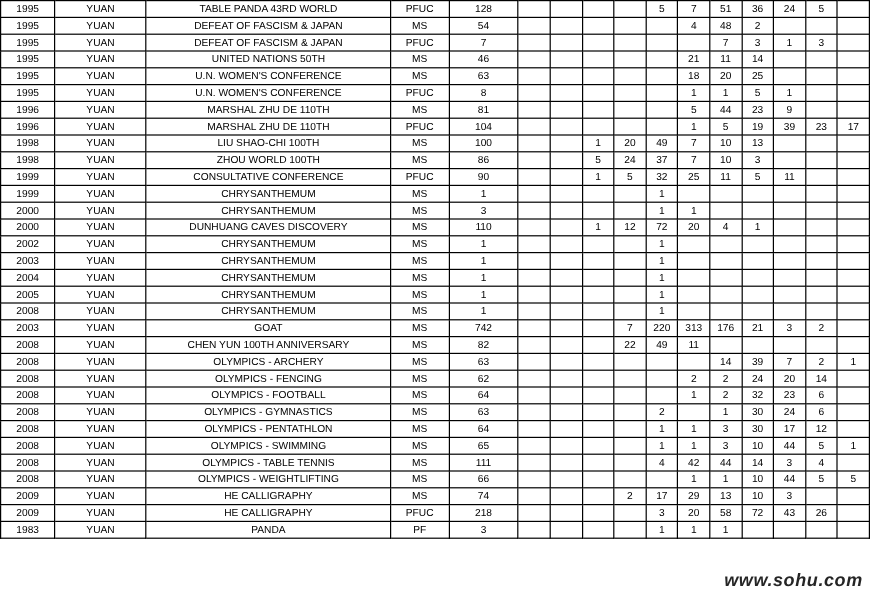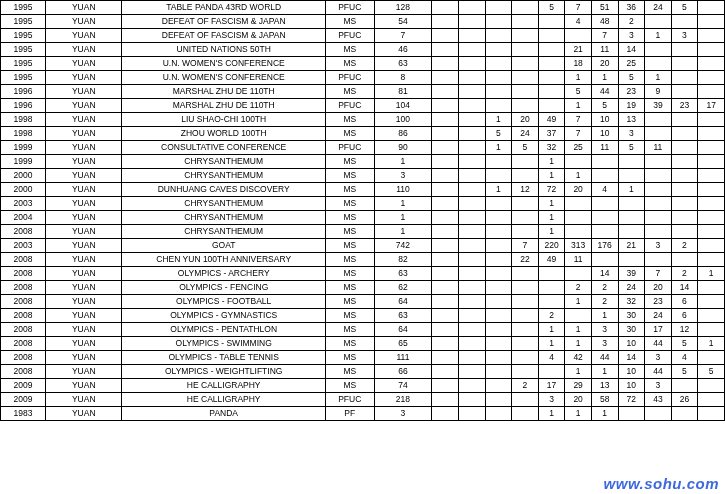--- a/index.html
+++ b/index.html
@@ -11,21 +11,21 @@
     position:relative;
   }
   #watermark{
     position:absolute;
     right:6px;
     bottom:2px;
     font-family:"Liberation Sans", sans-serif;
     font-size:15px;
     font-weight:bold;
     font-style:italic;
-    color:#1d4ed8;
+    color:#000000;
     opacity:.85;
     letter-spacing:.5px;
     z-index:5;
     pointer-events:none;
   }
   table{
     border-collapse:collapse;
     table-layout:fixed;
     width:725px;
   }
@@ -317,39 +317,75 @@
         <td class="c">12</td>
         <td class="c">72</td>
         <td class="c">20</td>
         <td class="c">4</td>
         <td class="c">1</td>
         <td class="c"></td>
         <td class="c"></td>
         <td class="c"></td>
       </tr>
       <tr>
+        <td class="c">2002</td>
+        <td class="c">YUAN</td>
+        <td class="c">CHRYSANTHEMUM</td>
+        <td class="c">MS</td>
+        <td class="c">1</td>
+        <td class="c"></td>
+        <td class="c"></td>
+        <td class="c"></td>
+        <td class="c"></td>
+        <td class="c">1</td>
+        <td class="c"></td>
+        <td class="c"></td>
+        <td class="c"></td>
+        <td class="c"></td>
+        <td class="c"></td>
+        <td class="c"></td>
+      </tr>
+      <tr>
         <td class="c">2003</td>
         <td class="c">YUAN</td>
         <td class="c">CHRYSANTHEMUM</td>
         <td class="c">MS</td>
         <td class="c">1</td>
         <td class="c"></td>
         <td class="c"></td>
         <td class="c"></td>
         <td class="c"></td>
         <td class="c">1</td>
         <td class="c"></td>
         <td class="c"></td>
         <td class="c"></td>
         <td class="c"></td>
         <td class="c"></td>
         <td class="c"></td>
       </tr>
       <tr>
         <td class="c">2004</td>
+        <td class="c">YUAN</td>
+        <td class="c">CHRYSANTHEMUM</td>
+        <td class="c">MS</td>
+        <td class="c">1</td>
+        <td class="c"></td>
+        <td class="c"></td>
+        <td class="c"></td>
+        <td class="c"></td>
+        <td class="c">1</td>
+        <td class="c"></td>
+        <td class="c"></td>
+        <td class="c"></td>
+        <td class="c"></td>
+        <td class="c"></td>
+        <td class="c"></td>
+      </tr>
+      <tr>
+        <td class="c">2005</td>
         <td class="c">YUAN</td>
         <td class="c">CHRYSANTHEMUM</td>
         <td class="c">MS</td>
         <td class="c">1</td>
         <td class="c"></td>
         <td class="c"></td>
         <td class="c"></td>
         <td class="c"></td>
         <td class="c">1</td>
         <td class="c"></td>

